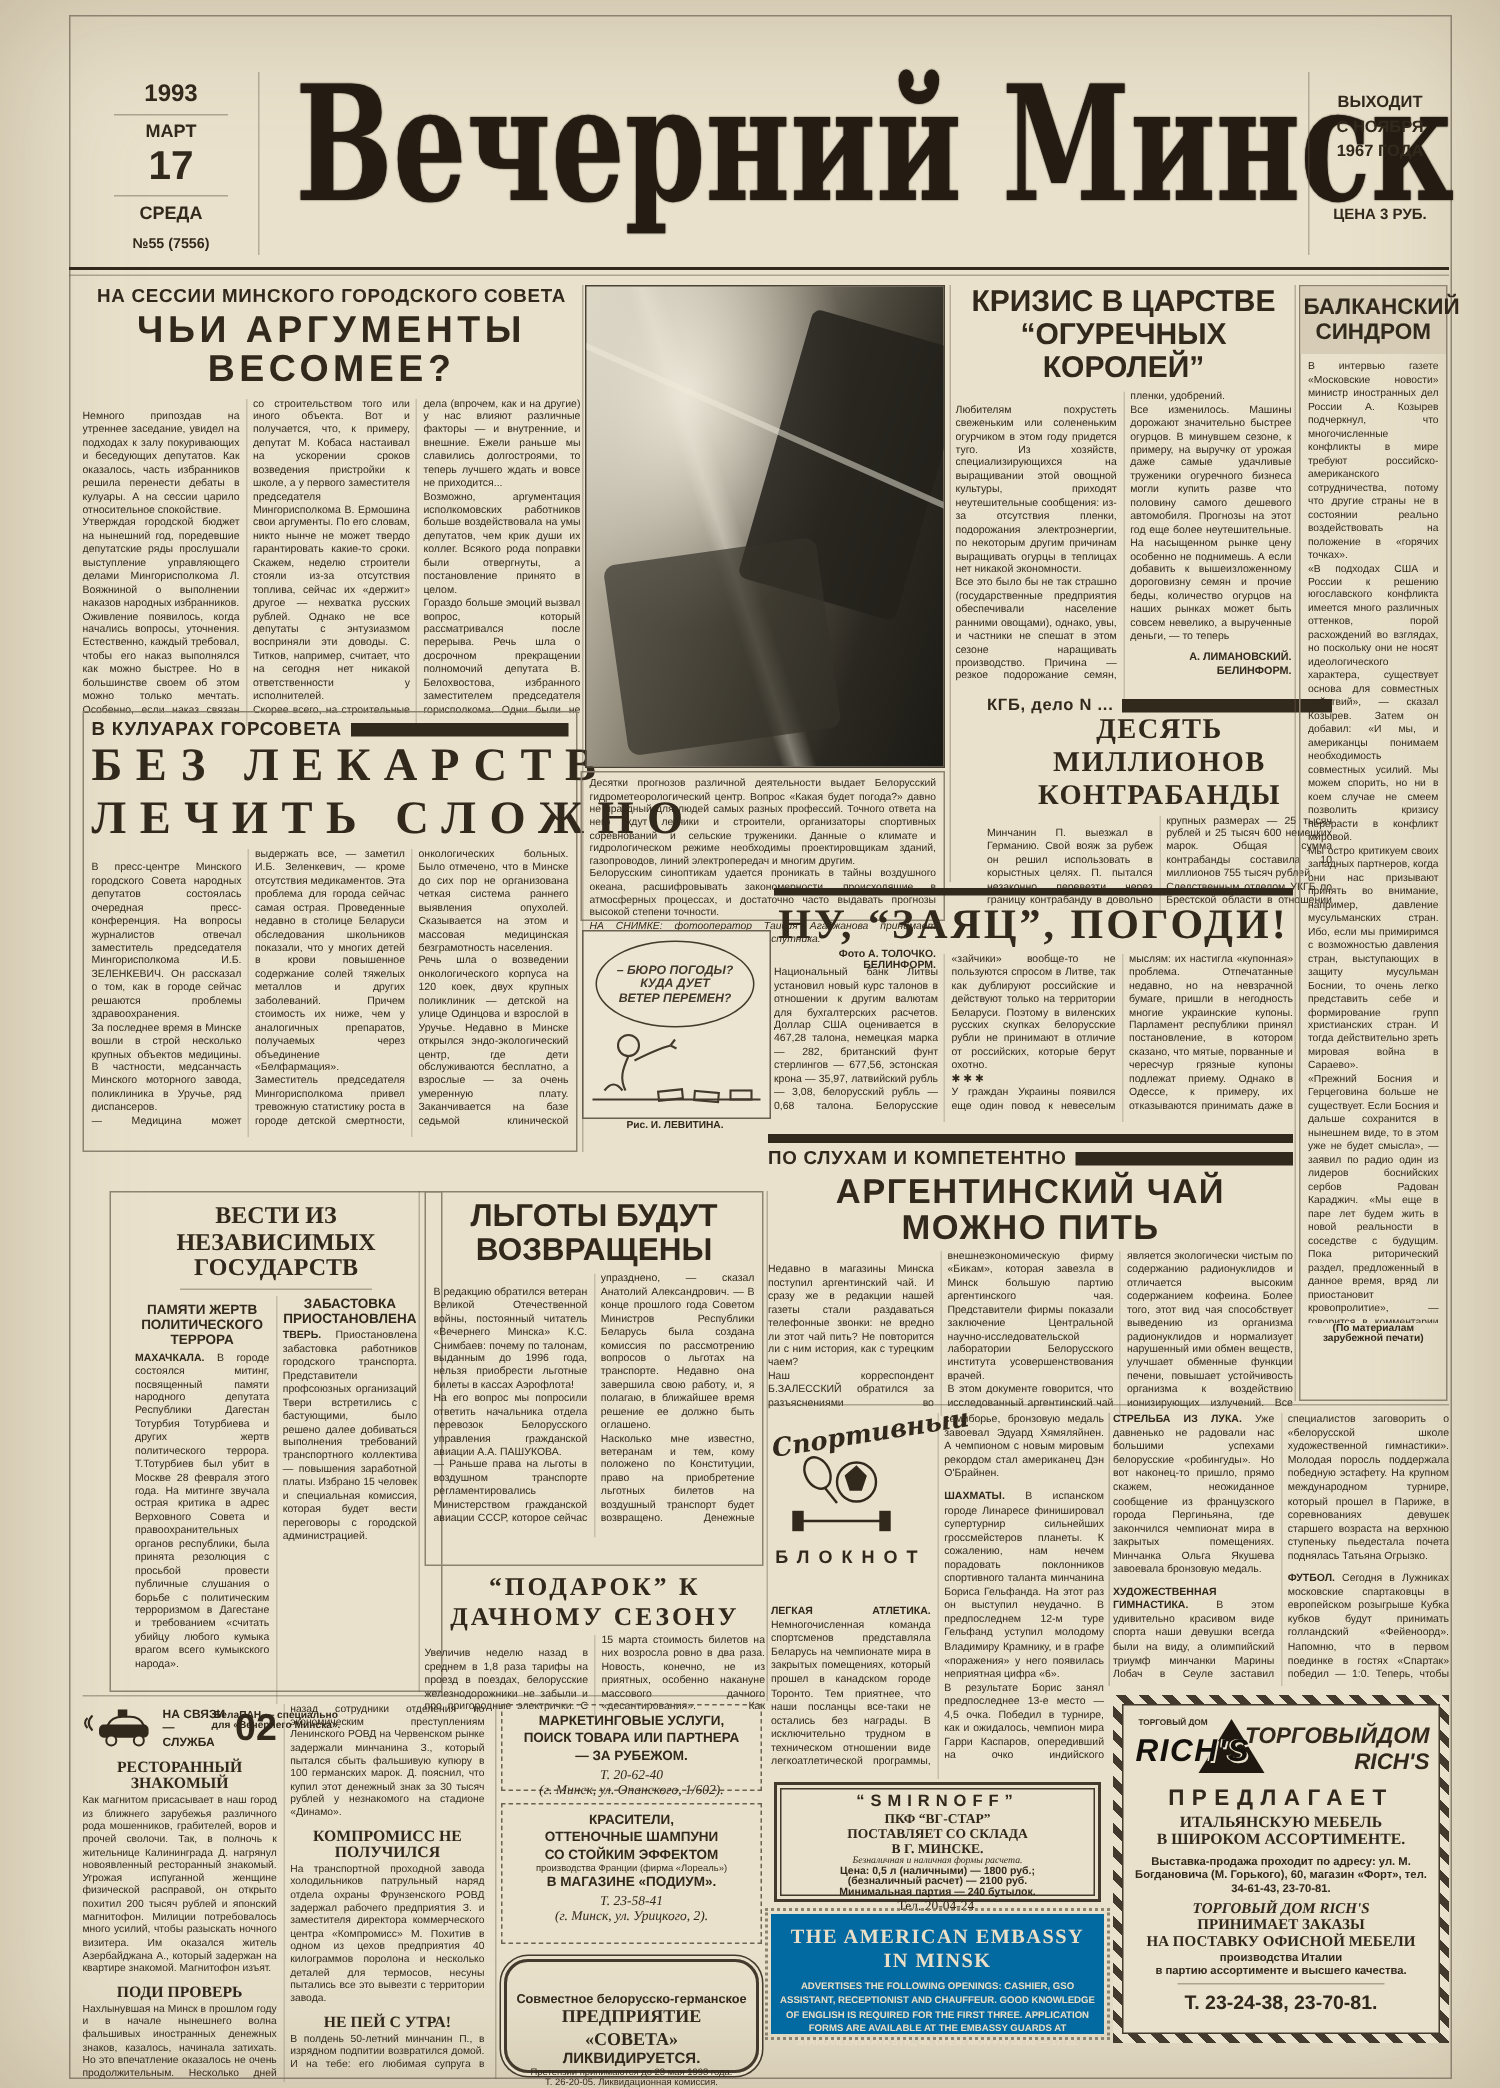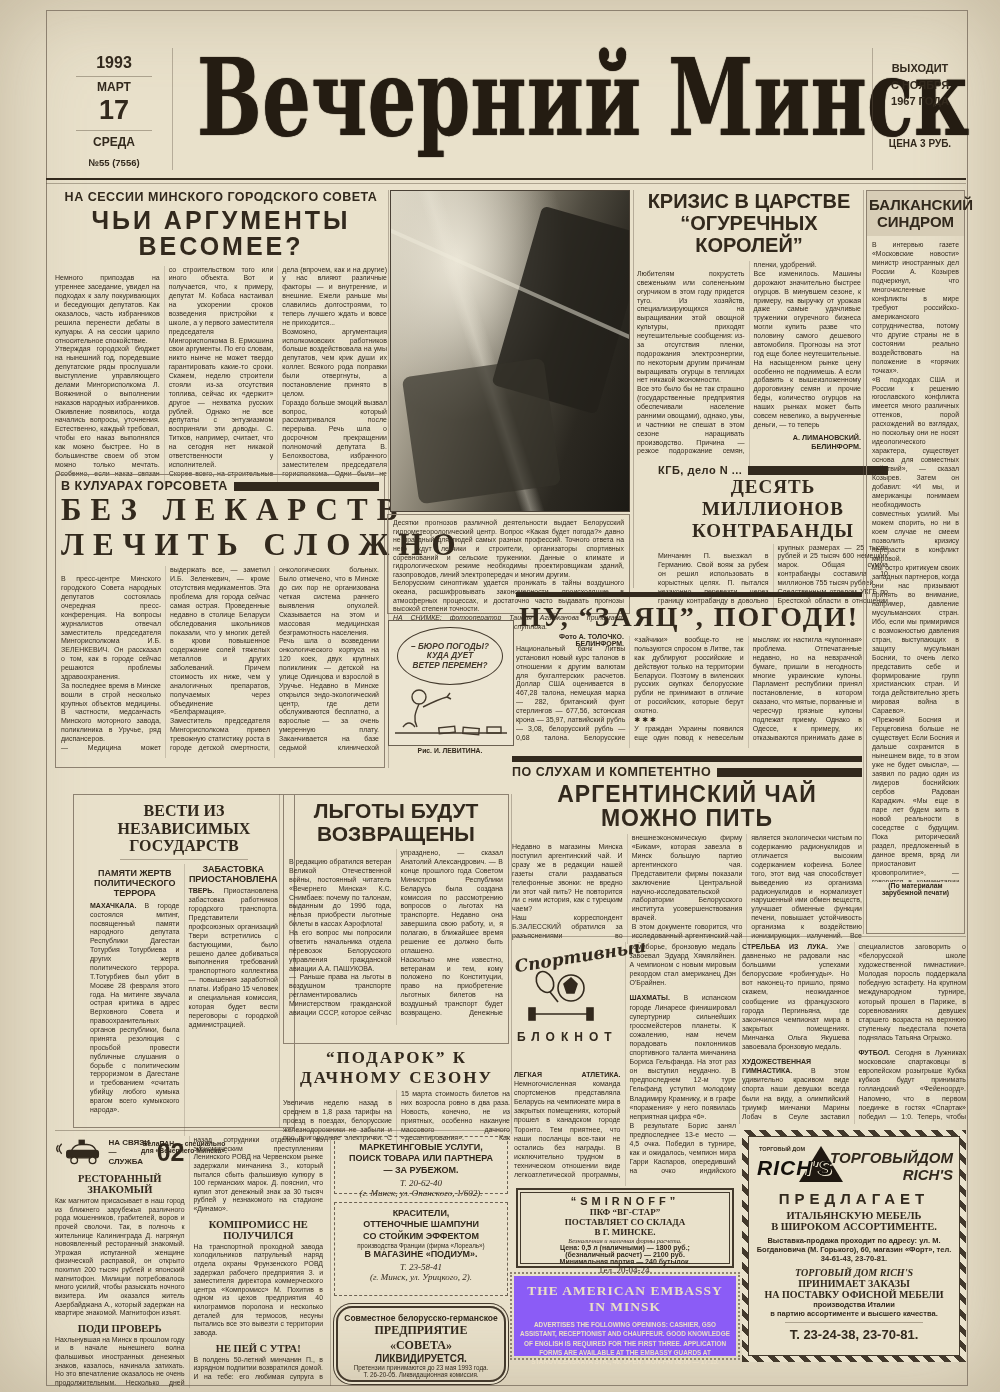--- a/index.html
+++ b/index.html
@@ -65,21 +65,21 @@
   
   .ad-dash{border:1.5px dashed #6b6152;text-align:center;padding:5px 4px;}
   .ad-bold9{font-weight:bold;font-size:9px;line-height:1.25;}
   .ad-small{font-size:6.3px;}
   .ad-phone{font-family:"Liberation Serif",serif;font-style:italic;font-size:9px;margin-top:2px;}
   .rahako{border:2.5px solid #43392c;border-radius:16px;box-shadow:0 0 0 2px #e9e1cb,0 0 0 3px #43392c;
           text-align:center;padding:5px 4px;}
   .smirnoff{border:2px solid #43392c;box-shadow:inset 0 0 0 2px #e9e1cb,inset 0 0 0 3px #43392c;
             text-align:center;padding:5px 4px;}
   .embassy{background:#4b3b30;color:#ead fine;}
-  .embassy{background:#8b5cf6;color:#eadfc6;text-align:center;padding:7px 6px;outline:2px dotted #8d8170;outline-offset:2px;}
+  .embassy{background:#0369a1;color:#eadfc6;text-align:center;padding:7px 6px;outline:2px dotted #8d8170;outline-offset:2px;}
   .emb-title{font-family:"Liberation Serif",serif;font-weight:bold;font-size:13.5px;letter-spacing:1px;}
   .emb-body{font-size:6.4px;font-weight:bold;line-height:1.45;margin-top:5px;}
   .richs{background:repeating-linear-gradient(45deg,#43392c 0 5px,#e9e1cb 5px 11px);padding:6px;}
   .richs-in{background:#e9e1cb;border:1px solid #43392c;height:100%;box-sizing:border-box;text-align:center;padding:5px 6px;position:relative;}
   .tri{width:0;height:0;border-left:22px solid transparent;border-right:22px solid transparent;border-bottom:36px solid #1f1811;position:absolute;left:44px;top:4px;}
   .richslogo{position:relative;height:46px;}
   .richs-word{position:absolute;left:2px;top:14px;font-weight:bold;font-style:italic;font-size:21px;letter-spacing:1px;color:#14100b;
               text-shadow:-1px 0 0 #e9e1cb,1px 1px 0 #e9e1cb;}
   .richs-td{position:absolute;left:4px;top:4px;font-size:5.5px;font-weight:bold;}
   .richs-name{position:absolute;right:0;top:8px;font-style:italic;font-weight:bold;font-size:15px;line-height:1.1;text-align:right;}
@@ -387,21 +387,21 @@
     <div class="ad-bold9">КРАСИТЕЛИ,</div>
     <div class="ad-bold9">ОТТЕНОЧНЫЕ ШАМПУНИ</div>
     <div class="ad-bold9">СО СТОЙКИМ ЭФФЕКТОМ</div>
     <div class="ad-small">производства Франции (фирма «Лореаль»)</div>
     <div class="ad-bold9">В МАГАЗИНЕ «ПОДИУМ».</div>
     <div class="ad-phone">Т. 23-58-41</div>
     <div class="ad-phone" style="margin-top:0;">(г. Минск, ул. Урицкого, 2).</div>
   </div>
 
   <div class="abs rahako" style="left:336px;top:1306px;width:170px;height:76px;box-sizing:border-box;">
-    <div style="font-weight:bold;font-size:8.5px;">Совместное белорусско-германское</div>
+    <div style="font-weight:bold;font-size:8.5px;margin-top:14px;">Совместное белорусско-германское</div>
     <div style="font-family:'Liberation Serif',serif;font-weight:bold;font-size:12px;">ПРЕДПРИЯТИЕ</div>
     <div style="font-family:'Liberation Serif',serif;font-weight:bold;font-size:12px;">«СОВЕТА»</div>
     <div style="font-weight:bold;font-size:10px;">ЛИКВИДИРУЕТСЯ.</div>
     <div style="font-size:6.3px;">Претензии принимаются до 23 мая 1993 года.</div>
     <div style="font-size:6.3px;">Т. 26-20-05. Ликвидационная комиссия.</div>
   </div>
 
   <div class="abs smirnoff" style="left:516px;top:1188px;width:218px;height:80px;box-sizing:border-box;">
     <div style="font-weight:bold;font-size:11px;letter-spacing:4px;">“SMIRNOFF”</div>
     <div style="font-family:'Liberation Serif',serif;font-weight:bold;font-size:9px;">ПКФ “ВГ-СТАР”</div>

